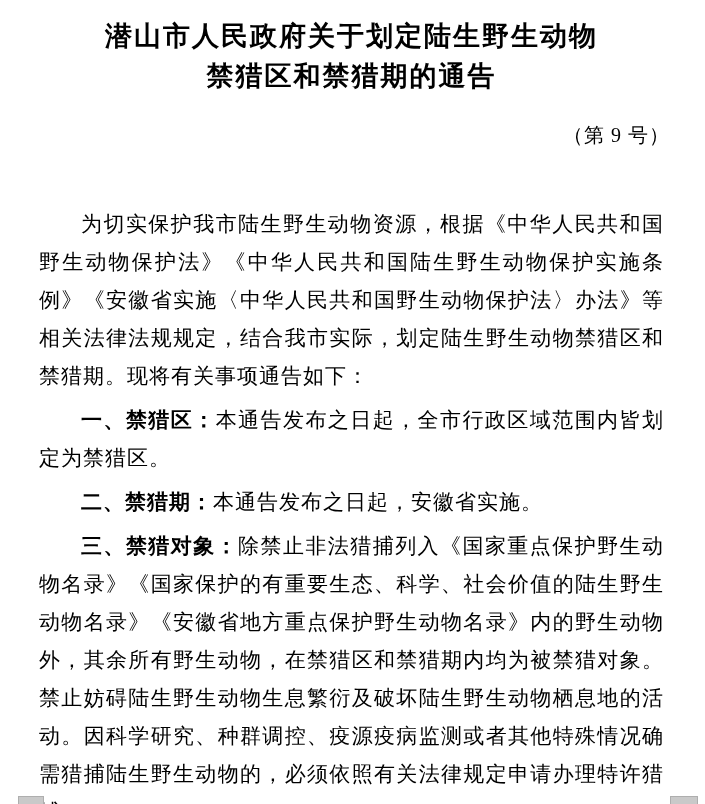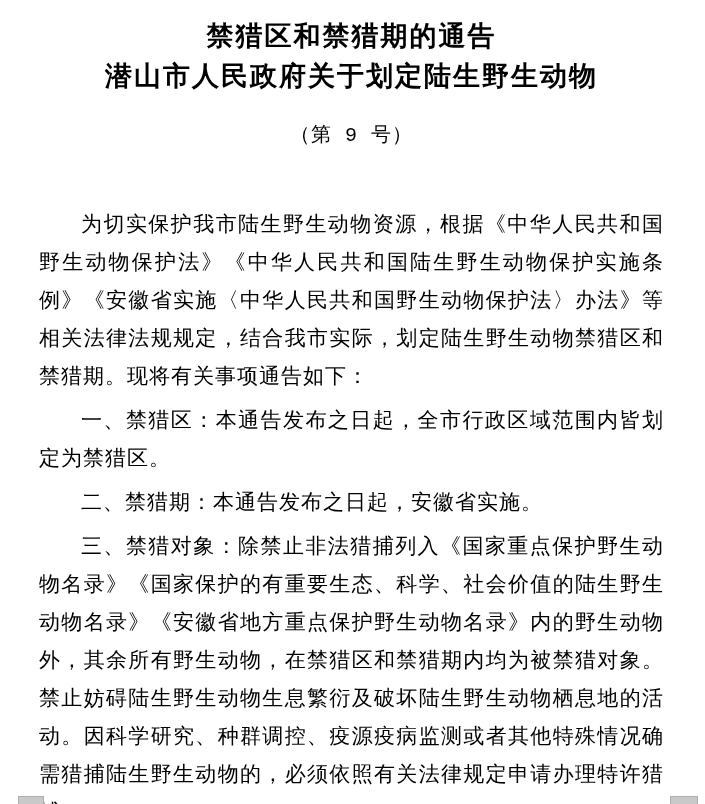--- a/index.html
+++ b/index.html
@@ -15,62 +15,62 @@
     margin: 16px 35px 0 33px;
     text-align: center;
     font-family: "Liberation Sans", sans-serif;
     font-weight: 700;
     font-size: 27px;
     line-height: 40px;
     letter-spacing: 2px;
   }
   .doc-number {
     margin: 27px 35px 0 33px;
-    text-align: center;
-    font-family: Liberation Mono, monospace;
+    text-align: right;
+    font-family: Liberation Serif, serif;
     font-size: 20px;
     line-height: 25px;
     letter-spacing: 1px;
   }
   .body-text {
     margin: 57px 35px 0 33px;
     font-family: "Liberation Serif", serif;
     font-size: 21px;
     line-height: 38px;
     text-align: justify;
     letter-spacing: 1px;
   }
   .para {
     margin: 6px;
     text-indent: 2em;
   }
   .lead {
     font-family: "Liberation Sans", sans-serif;
-    font-weight: 400;
+    font-weight: 700;
   }
   .btn-fragment {
     position: absolute;
     bottom: 0;
     height: 8px;
     background: #c9c9c9;
     border: 1px solid #aeaeae;
     border-bottom: none;
     box-sizing: border-box;
   }
   .btn-fragment.left { left: 18px; width: 26px; }
   .btn-fragment.right { left: 670px; width: 28px; }
 </style>
 </head>
 <body>
 
 <div class="page">
 
   <h1 class="title">
+    <div>潜山市人民政府关于划定陆生野生动物</div>
     <div>禁猎区和禁猎期的通告</div>
-    <div>潜山市人民政府关于划定陆生野生动物</div>
   </h1>
 
   <div class="doc-number">（第 9 号）</div>
 
   <div class="body-text">
     <p class="para">
       <span class="lead"></span><span>为切实保护我市陆生野生动物资源，根据《中华人民共和国野生动物保护法》《中华人民共和国陆生野生动物保护实施条例》《安徽省实施〈中华人民共和国野生动物保护法〉办法》等相关法律法规规定，结合我市实际，划定陆生野生动物禁猎区和禁猎期。现将有关事项通告如下：</span>
     </p>
     <p class="para">
       <span class="lead">一、禁猎区：</span><span>本通告发布之日起，全市行政区域范围内皆划定为禁猎区。</span>

